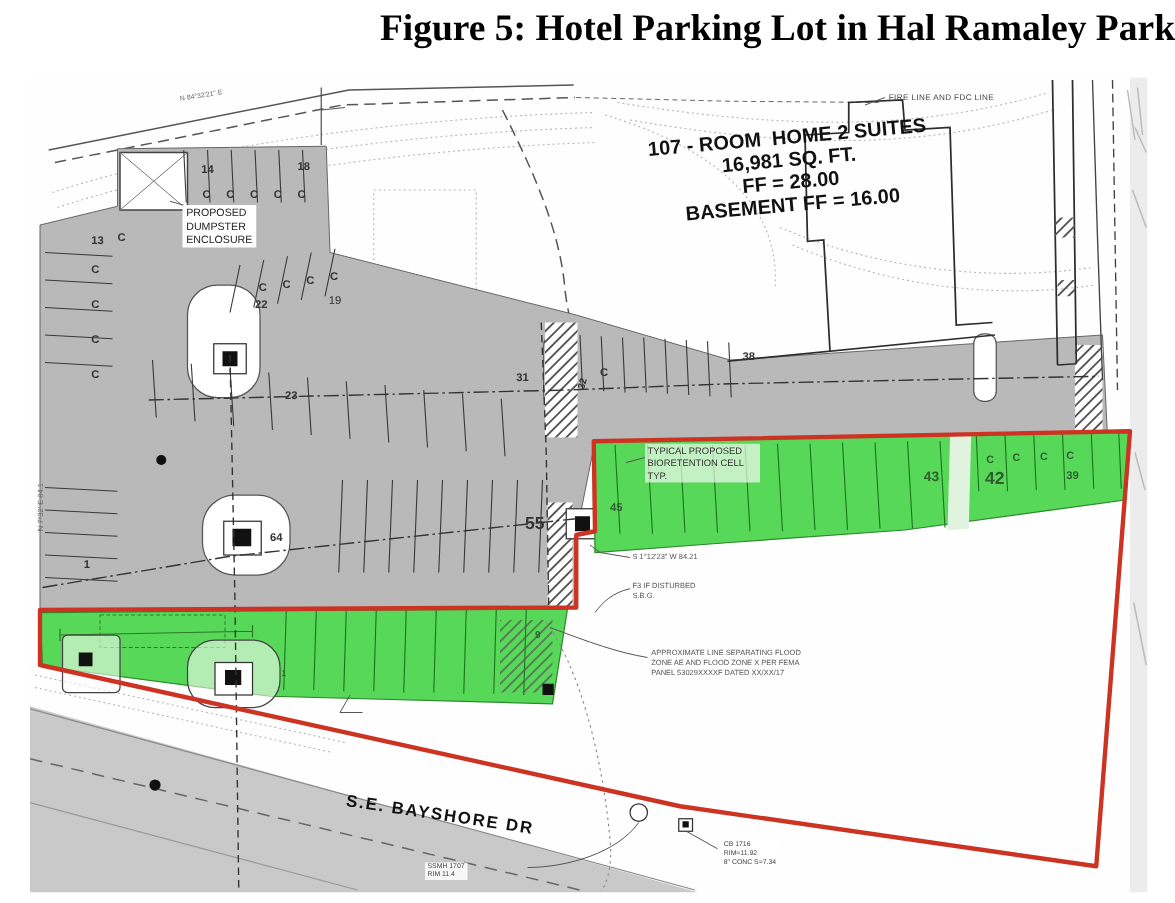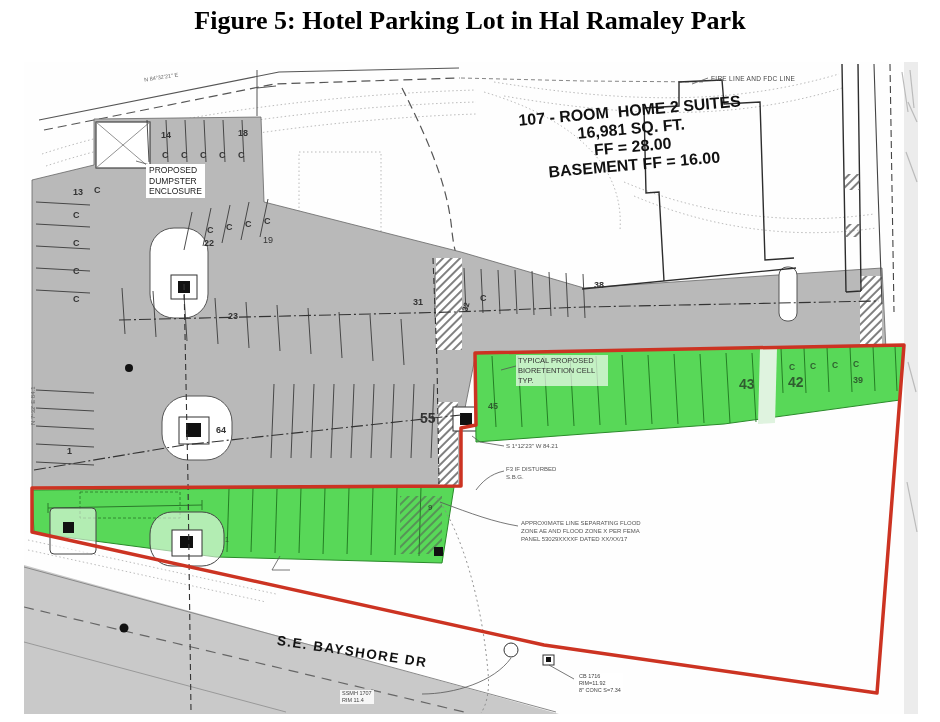--- a/index.html
+++ b/index.html
@@ -1,19 +1,19 @@
 <!DOCTYPE html>
 <html><head>
 <meta charset="utf-8">
 <style>
   html,body{margin:0;padding:0;background:#fff;}
   .page{position:relative;width:940px;height:722px;background:#ffffff;overflow:hidden;
         font-family:"Liberation Sans",sans-serif;}
-  .fig-title{position:absolute;top:6px;left:0;width:100%;text-align:center;
-        font-family:"Liberation Serif",serif;font-weight:bold;font-size:26px;color:#000;}
+  .fig-title{position:absolute;top:6px;left:0;width:100%;text-align:right;
+        font-family:"Liberation Serif",serif;font-weight:bold;font-size:30px;color:#000;}
   .plan{position:absolute;left:24px;top:62px;width:894px;height:652px;background:#fefefe;}
   .plan svg{position:absolute;left:0;top:0;}
   .lbl{position:absolute;color:#222;white-space:nowrap;line-height:1.25;}
   .pre{white-space:pre;}
   .ctr{text-align:center;}
   .dot{stroke:#b3b3b3;stroke-dasharray:1.5 2.5;fill:none;stroke-width:0.9;}
   .dashH{stroke:#555;stroke-dasharray:9 5;fill:none;stroke-width:1.2;}
   .dashL{stroke:#666;stroke-dasharray:4 3;fill:none;stroke-width:0.8;}
   .stall{stroke:#3a3a3a;stroke-width:0.9;fill:none;}
   .gstall{stroke:#1e741e;stroke-width:0.9;fill:none;}
@@ -188,21 +188,21 @@
     <div class="lbl" style="left:180px;top:176px;font-size:9px;font-weight:700;color:#333">22</div>
     <div class="lbl" style="left:239px;top:173px;font-size:9px;font-weight:400;color:#333">19</div>
     <div class="lbl" style="left:204px;top:249px;font-size:9px;font-weight:700;color:#333">23</div>
     <div class="lbl" style="left:389px;top:235px;font-size:9px;font-weight:700;color:#333">31</div>
     <div class="lbl" style="left:456px;top:231px;font-size:9px;font-weight:700;color:#333">C</div>
     <div class="lbl" style="left:438px;top:240px;font-size:8px;font-weight:700;color:#333;transform:rotate(-75deg)">32</div>
     <div class="lbl" style="left:570px;top:218px;font-size:9px;font-weight:700;color:#333">38</div>
     <div class="lbl" style="left:396px;top:348px;font-size:14px;font-weight:700;color:#333">55</div>
     <div class="lbl" style="left:192px;top:363px;font-size:9px;font-weight:700;color:#333">64</div>
     <div class="lbl" style="left:464px;top:339px;font-size:9px;font-weight:700;color:#2f5d2f">45</div>
-    <div class="lbl" style="left:715px;top:314px;font-size:14px;font-weight:700;color:#2f5d2f">43</div>
+    <div class="lbl" style="left:715px;top:314px;font-size:11px;font-weight:700;color:#2f5d2f">43</div>
     <div class="lbl" style="left:764px;top:312px;font-size:14px;font-weight:700;color:#2f5d2f">42</div>
     <div class="lbl" style="left:829px;top:313px;font-size:9px;font-weight:700;color:#2f5d2f">39</div>
     <div class="lbl" style="left:765px;top:300px;font-size:8.5px;font-weight:700;color:#2f5d2f">C</div>
     <div class="lbl" style="left:786px;top:299px;font-size:8.5px;font-weight:700;color:#2f5d2f">C</div>
     <div class="lbl" style="left:808px;top:298px;font-size:8.5px;font-weight:700;color:#2f5d2f">C</div>
     <div class="lbl" style="left:829px;top:297px;font-size:8.5px;font-weight:700;color:#2f5d2f">C</div>
     <div class="lbl" style="left:43px;top:384px;font-size:9px;font-weight:700;color:#333">1</div>
     <div class="lbl" style="left:201px;top:474px;font-size:7px;color:#2f5d2f">1</div>
     <div class="lbl" style="left:404px;top:441px;font-size:8px;font-weight:700;color:#2f5d2f">9</div>
 

